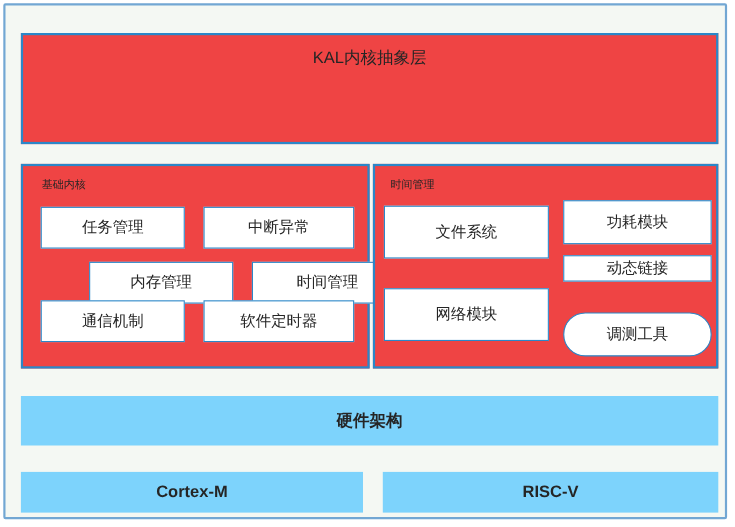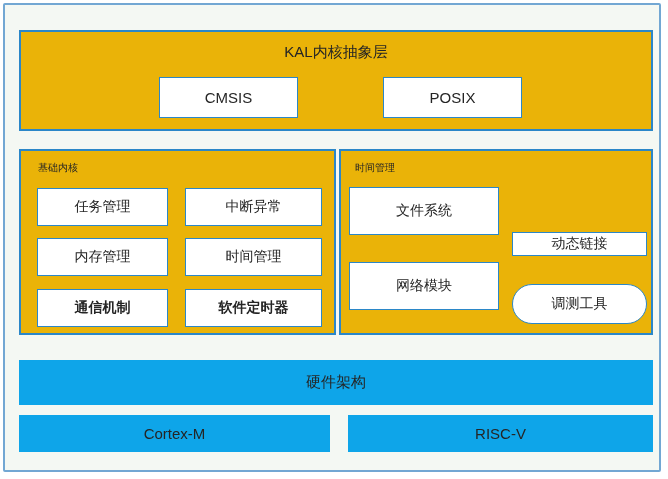--- a/index.html
+++ b/index.html
@@ -19,21 +19,21 @@
     position: absolute;
     left: 3px; top: 3px;
     width: 658px; height: 469px;
     border: 2px solid #72a7d3;
     border-radius: 2px;
     background: #f4f8f3;
     box-sizing: border-box;
   }
   .abs { position: absolute; box-sizing: border-box; }
   .outlined {
-    background: #eab308;
+    background: #ef4444;
     border: 2px solid #2b87c8;
   }
   .thin-outlined {
     background: #ffffff;
     border: 1.5px solid #2b87c8;
   }
   .center-text {
     display: flex;
     align-items: center;
     justify-content: center;
@@ -53,67 +53,67 @@
   .section-label {
     position: absolute;
     left: 17px; top: 10px;
     font-size: 10px;
   }
   .basic-section { left: 14px; top: 144px; width: 317px; height: 186px; }
   .module { font-size: 14px; }
   .bk-col1 { left: 16px; width: 131px; height: 38px; }
   .bk-col2 { left: 164px; width: 137px; height: 38px; }
   .bk-row1 { top: 37px; }
-  .bk-row2 { top: 87px; }
-  .bk-row3 { top: 138px; font-weight: bold; }
+  .bk-row2 { top: 87px; margin-left: 44px; }
+  .bk-row3 { top: 122px; }
 
   .ext-section { left: 334px; top: 144px; width: 314px; height: 186px; }
   .ext-left { left: 8px; width: 150px; height: 48px; }
   .ext-left.r1 { top: 36px; }
   .ext-left.r2 { top: 111px; }
   .ext-right { left: 171px; width: 135px; height: 40px; }
   .ext-right.r1 { top: 31px; }
   .ext-right.r2 { top: 81px; height: 24px; }
   .ext-right.r3 { top: 133px; border-radius: 20px; }
 
   .filled {
-    background: #0ea5e9;
+    background: #7dd3fc;
     font-size: 15px;
+    font-weight: bold;
   }
   .hw-bar { left: 14px; top: 355px; width: 634px; height: 45px; }
-  .hw-chip { top: 410px; height: 37px; }
+  .hw-chip { top: 424px; height: 37px; }
   .hw-chip.cortex { left: 14px; width: 311px; }
   .hw-chip.riscv { left: 343px; width: 305px; }
 </style>
 </head>
 <body>
 
 <div class="canvas">
   <div class="frame">
 
     <div class="abs outlined kal-box">
       <div class="kal-title">KAL内核抽象层</div>
-      <div class="abs thin-outlined center-text kal-item cmsis">CMSIS</div>
-      <div class="abs thin-outlined center-text kal-item posix">POSIX</div>
     </div>
 
     <div class="abs outlined basic-section">
       <div class="section-label">基础内核</div>
       <div class="abs thin-outlined center-text module bk-col1 bk-row1">任务管理</div>
       <div class="abs thin-outlined center-text module bk-col2 bk-row1">中断异常</div>
       <div class="abs thin-outlined center-text module bk-col1 bk-row2">内存管理</div>
       <div class="abs thin-outlined center-text module bk-col2 bk-row2">时间管理</div>
       <div class="abs thin-outlined center-text module bk-col1 bk-row3">通信机制</div>
       <div class="abs thin-outlined center-text module bk-col2 bk-row3">软件定时器</div>
     </div>
 
     <div class="abs outlined ext-section">
       <div class="section-label" style="left:14px;">时间管理</div>
       <div class="abs thin-outlined center-text module ext-left r1">文件系统</div>
       <div class="abs thin-outlined center-text module ext-left r2">网络模块</div>
+      <div class="abs thin-outlined center-text module ext-right r1">功耗模块</div>
       <div class="abs thin-outlined center-text module ext-right r2">动态链接</div>
       <div class="abs thin-outlined center-text module ext-right r3">调测工具</div>
     </div>
 
     <div class="abs filled center-text hw-bar">硬件架构</div>
     <div class="abs filled center-text hw-chip cortex">Cortex-M</div>
     <div class="abs filled center-text hw-chip riscv">RISC-V</div>
 
   </div>
 </div>

